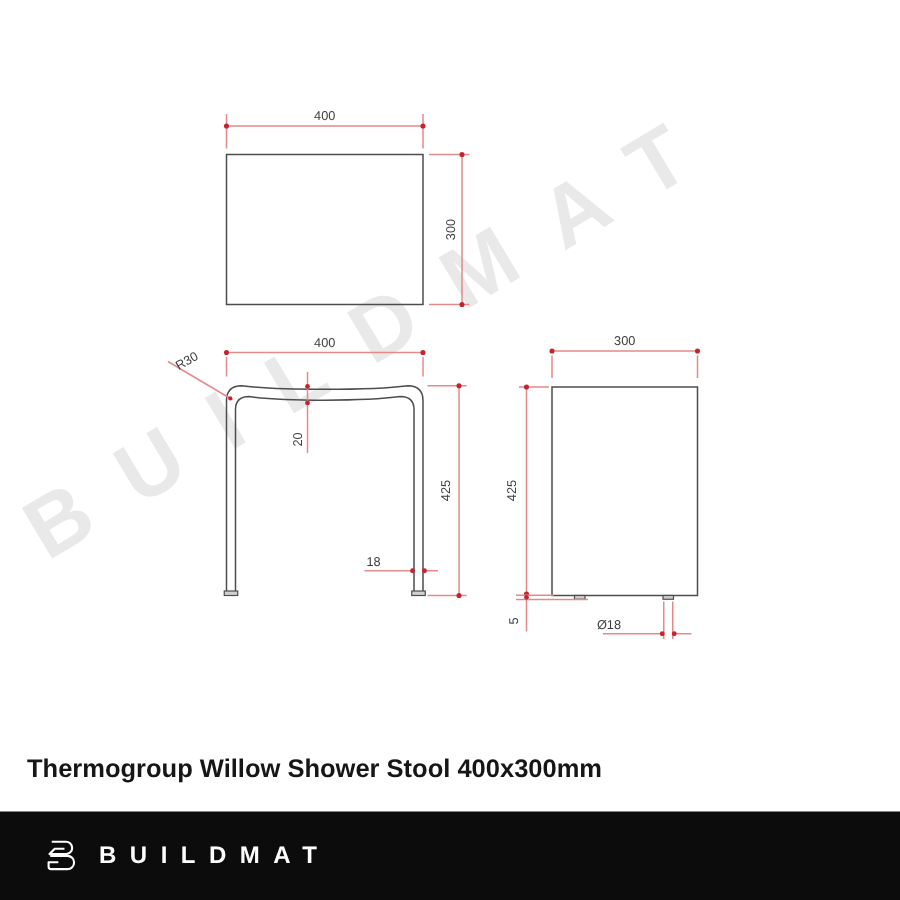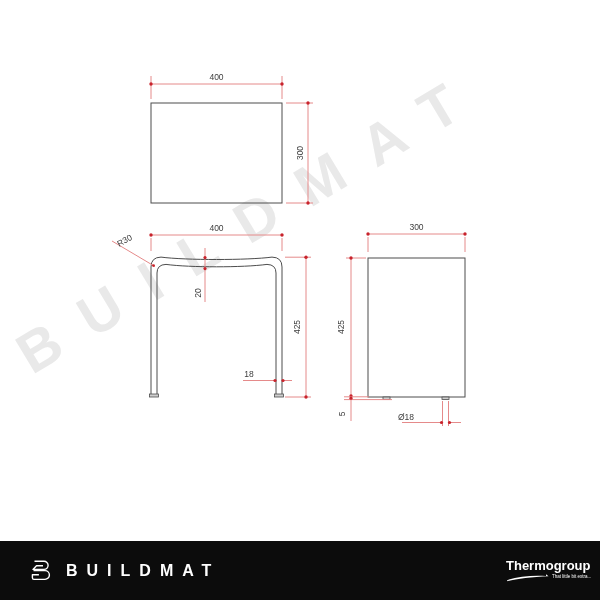--- a/index.html
+++ b/index.html
@@ -149,34 +149,26 @@
         <line class="dim" x1="448.5" y1="401" x2="448.5" y2="426"></line>
         <line class="dim" x1="402" y1="422.5" x2="441.5" y2="422.5"></line>
         <circle class="dot" cx="441.5" cy="422.5" r="1.6"></circle>
         <line class="dim" x1="449.5" y1="422.5" x2="461" y2="422.5"></line>
         <circle class="dot" cx="449.5" cy="422.5" r="1.6"></circle>
         <text class="dimtext" x="406" y="419.5" text-anchor="middle">Ø18</text>
       </g>
     </g>
   </svg>
 
+  <div class="title">Thermogroup Willow Shower Stool 400x300mm</div>
 
   <div class="footer">
     <div class="brand">
       <svg width="23" height="21" viewBox="0 0 23 21">
         <path d="M4.5 1.2 h9.5 a4.1 4.1 0 0 1 0 8.2 h-11 l3.5 -3.6 h6.5" fill="none" stroke="#ffffff" stroke-width="1.4" stroke-linejoin="round"></path>
         <path d="M3.5 10.6 h11.5 a4.4 4.4 0 0 1 0 8.8 h-11 a1.6 1.6 0 0 1 -1.6 -1.6 v-3 h6.5" fill="none" stroke="#ffffff" stroke-width="1.4" stroke-linejoin="round"></path>
       </svg>
       <span class="brand-text">BUILDMAT</span>
     </div>
 
-    <div class="supplier">
-      <span class="supplier-name">Thermogroup</span>
-      <div class="supplier-sub">
-        <svg width="44" height="8" viewBox="0 0 44 8">
-          <path d="M1 6.2 C 12 2.2, 26 1.2, 40 1.9 L 40 0.2 L 42.5 2.2 C 26 3.0, 10 4.6, 1.5 7.2 Z" fill="#ffffff"></path>
-        </svg>
-        <span class="tagline">That little bit extra...</span>
-      </div>
-    </div>
   </div>
 
 </div>
 
 </body></html>

